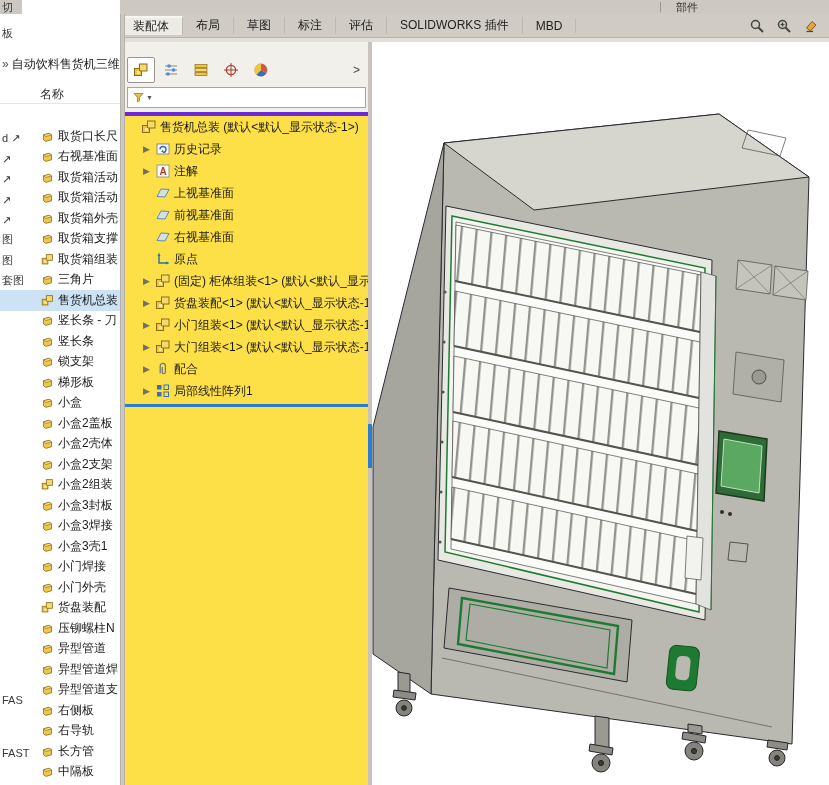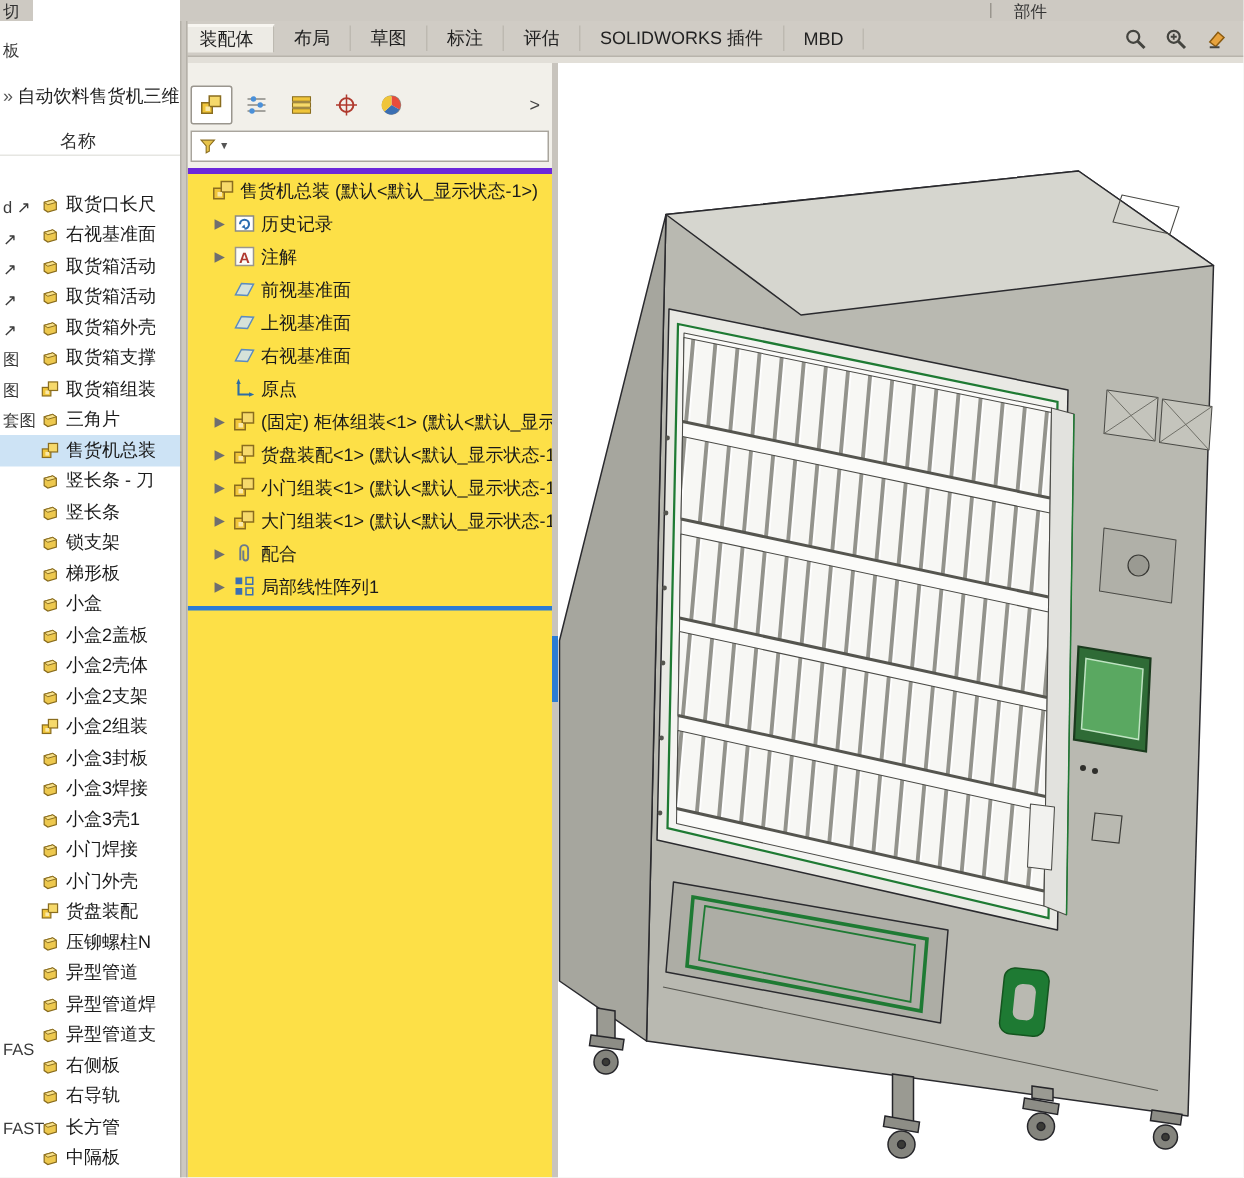--- a/index.html
+++ b/index.html
@@ -25,21 +25,21 @@
 
   
   .left-panel{position:absolute;left:0;top:0;width:120px;height:785px;background:#fff;overflow:hidden;}
   .frag{position:absolute;left:2px;color:#3a3a3a;font-size:11px;white-space:nowrap;}
   .breadcrumb{position:absolute;left:0;top:54px;height:20px;display:flex;align-items:center;
     padding-left:2px;white-space:nowrap;color:#222;}
   .bc-arrow{color:#555;margin-right:3px;}
   .name-header{position:absolute;left:0;top:84px;width:100%;height:20px;line-height:20px;
     padding-left:40px;color:#333;border-bottom:1px solid #e6e6e2;}
   .lp-list{position:absolute;left:0;top:126px;right:0;}
-  .lp-row{display:flex;align-items:center;height:20.5px;padding-left:27px;white-space:nowrap;overflow:hidden;text-align:center;}
+  .lp-row{display:flex;align-items:center;height:20.5px;padding-left:41px;white-space:nowrap;overflow:hidden;text-align:center;}
   .lp-row.selected{background:#cde3f5;}
   .lp-label{margin-left:4px;}
   .ic14{width:13px;height:13px;flex:none;}
 
   
   .splitter1{position:absolute;left:120px;top:14px;width:5px;height:771px;background:#ccc8c1;
     border-left:1px solid #b5b1a9;border-right:1px solid #b5b1a9;z-index:3;}
   .splitter2{position:absolute;left:368px;top:42px;width:4px;height:743px;background:#c8c4bd;z-index:3;}
   .blue-handle{position:absolute;left:0;top:382px;width:4px;height:44px;background:#2b7cd3;}
 
@@ -466,28 +466,28 @@
           <svg class="ic16">
             <use href="#sym-annotations"></use>
           </svg>
           <span class="t-label">注解</span>
         </div>
       <div class="t-row child">
           <span class="t-arrow"></span>
           <svg class="ic16">
             <use href="#sym-plane"></use>
           </svg>
+          <span class="t-label">上视基准面</span>
+        </div>
+      <div class="t-row child">
+          <span class="t-arrow"></span>
+          <svg class="ic16">
+            <use href="#sym-plane"></use>
+          </svg>
           <span class="t-label">前视基准面</span>
-        </div>
-      <div class="t-row child">
-          <span class="t-arrow"></span>
-          <svg class="ic16">
-            <use href="#sym-plane"></use>
-          </svg>
-          <span class="t-label">上视基准面</span>
         </div>
       <div class="t-row child">
           <span class="t-arrow"></span>
           <svg class="ic16">
             <use href="#sym-plane"></use>
           </svg>
           <span class="t-label">右视基准面</span>
         </div>
       <div class="t-row child">
           <span class="t-arrow"></span>

